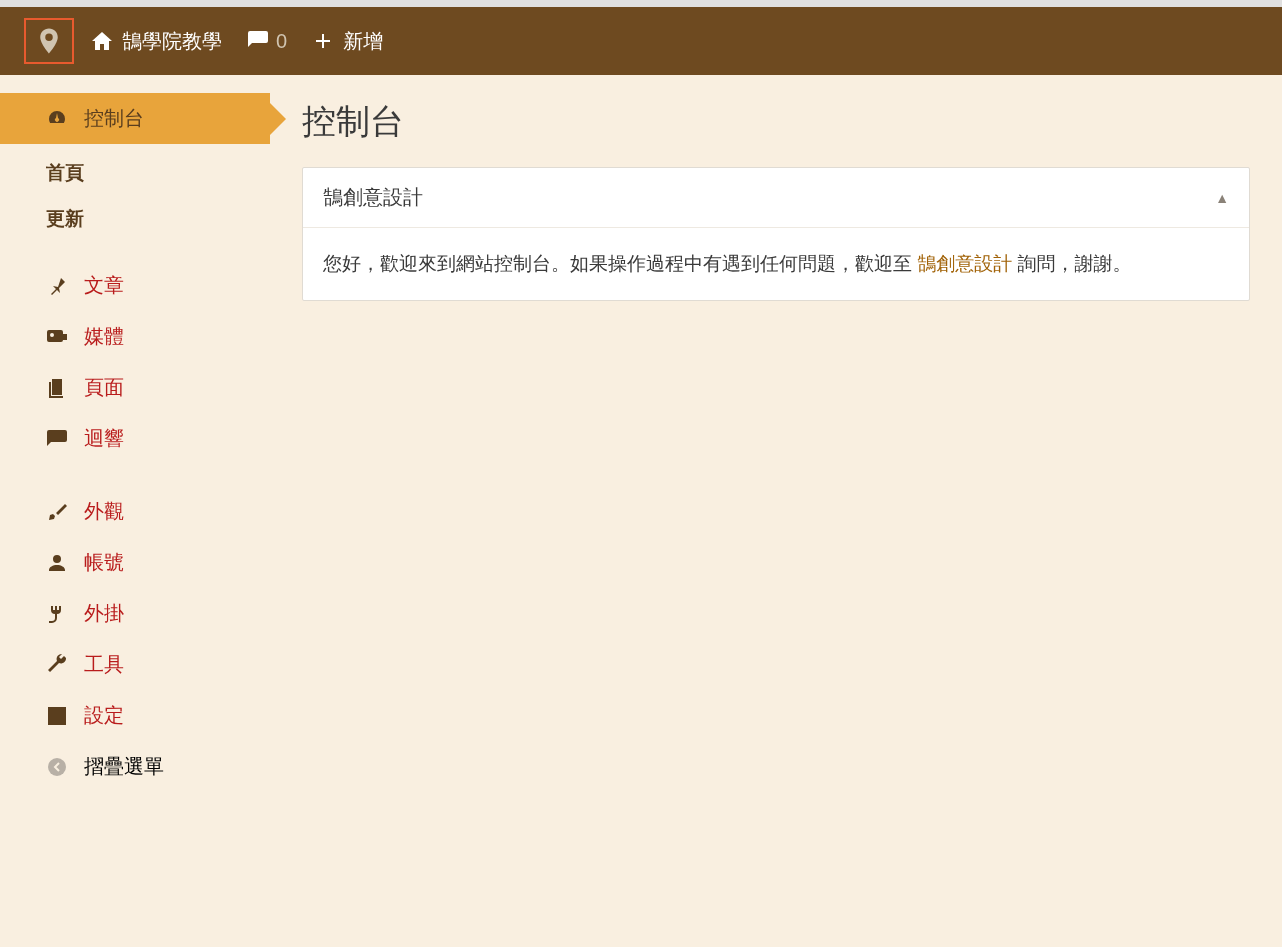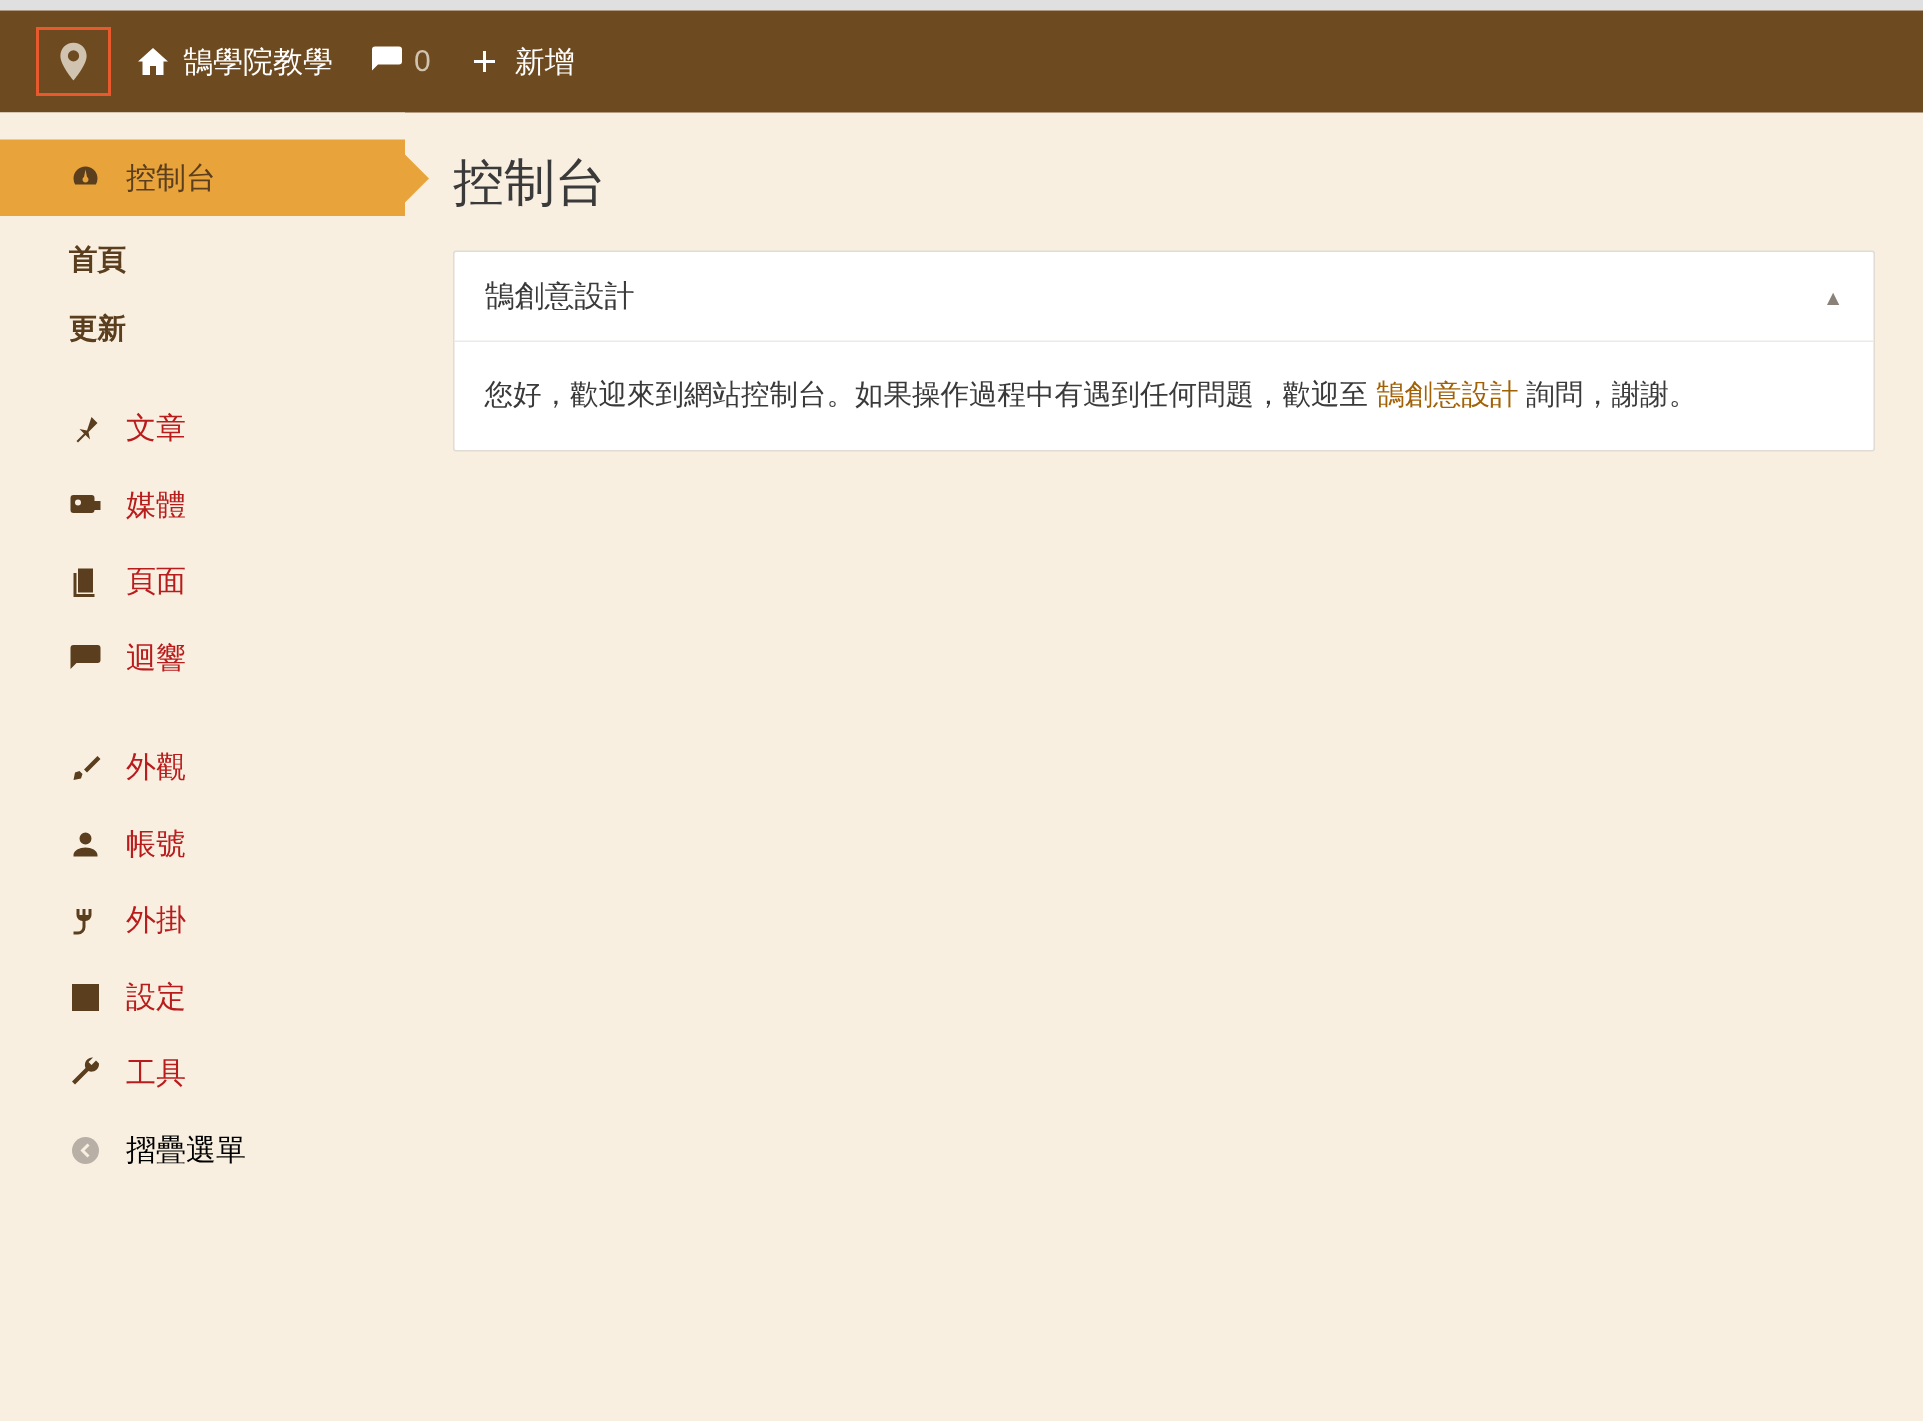--- a/index.html
+++ b/index.html
@@ -248,32 +248,32 @@
       <span class="menu-icon">
           <svg viewBox="0 0 24 24">
             <path d="M10 4v4H8V4H6v4a4 4 0 004 4v4a3 3 0 01-3 3H4v2h3a5 5 0 005-5v-4a4 4 0 004-4V4h-2v4h-2V4z"></path>
           </svg>
         </span>
       <span>外掛</span>
     </div>
     <div class="menu-item">
       <span class="menu-icon">
           <svg viewBox="0 0 24 24">
+            <path d="M21 5a5 5 0 01-7 5l-9 9-2-2 9-9a5 5 0 015-7l-3 3 2 2 3-3z"></path>
+          </svg>
+        </span>
+      <span>工具</span>
+    </div>
+    <div class="menu-item">
+      <span class="menu-icon">
+          <svg viewBox="0 0 24 24">
             <path d="M4 4h16v4H4zm0 6h16v4H4zm0 6h16v4H4zM7 5v2m5 4v2m4 4v2" stroke="#5a3e1e" stroke-width="2"></path>
           </svg>
         </span>
       <span>設定</span>
-    </div>
-    <div class="menu-item">
-      <span class="menu-icon">
-          <svg viewBox="0 0 24 24">
-            <path d="M21 5a5 5 0 01-7 5l-9 9-2-2 9-9a5 5 0 015-7l-3 3 2 2 3-3z"></path>
-          </svg>
-        </span>
-      <span>工具</span>
     </div>
     <div class="menu-item muted">
       <span class="menu-icon">
           <svg viewBox="0 0 24 24">
             <circle cx="12" cy="12" r="9" fill="#b8b0a6"></circle>
             <path d="M14 8l-4 4 4 4" stroke="#f9efe0" stroke-width="2" fill="none"></path>
           </svg>
         </span>
       <span>摺疊選單</span>
     </div>

